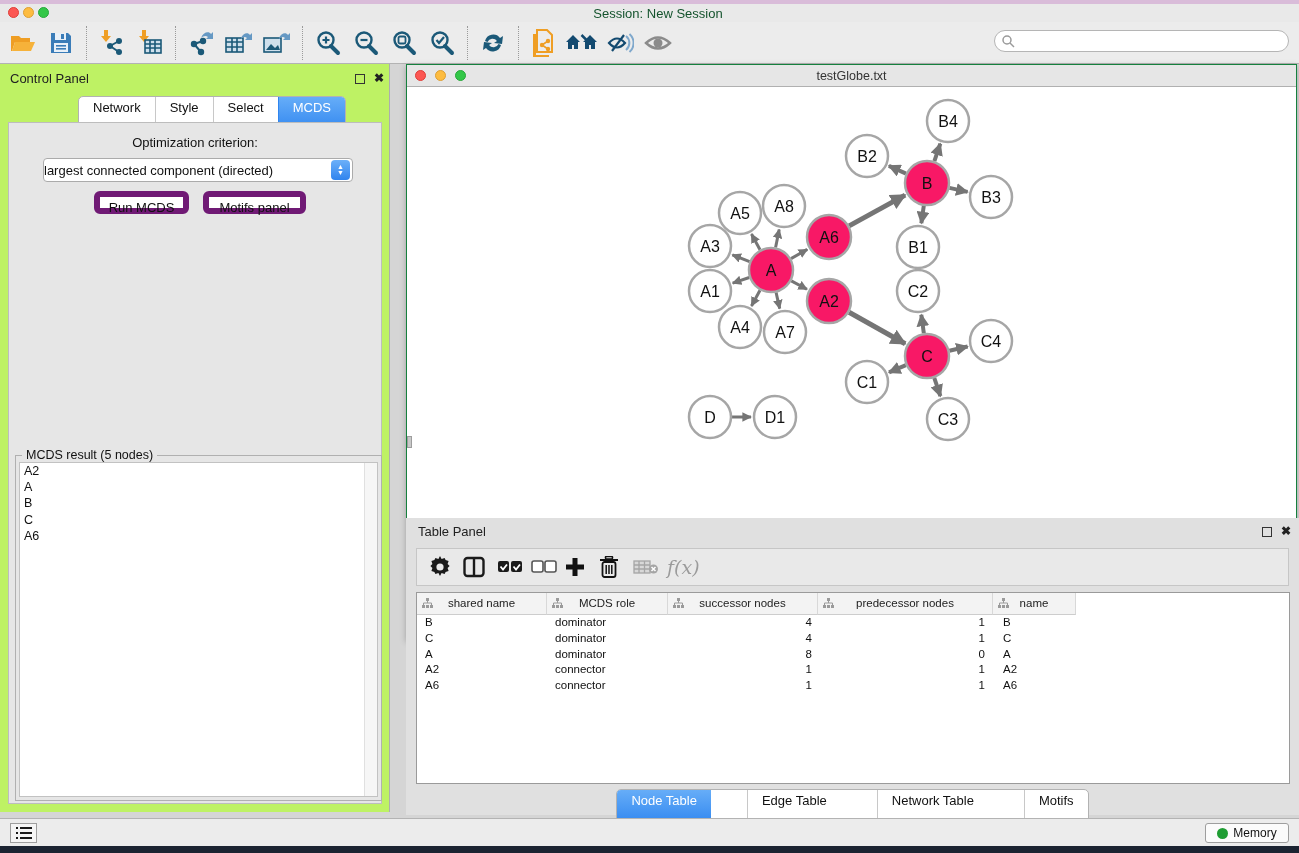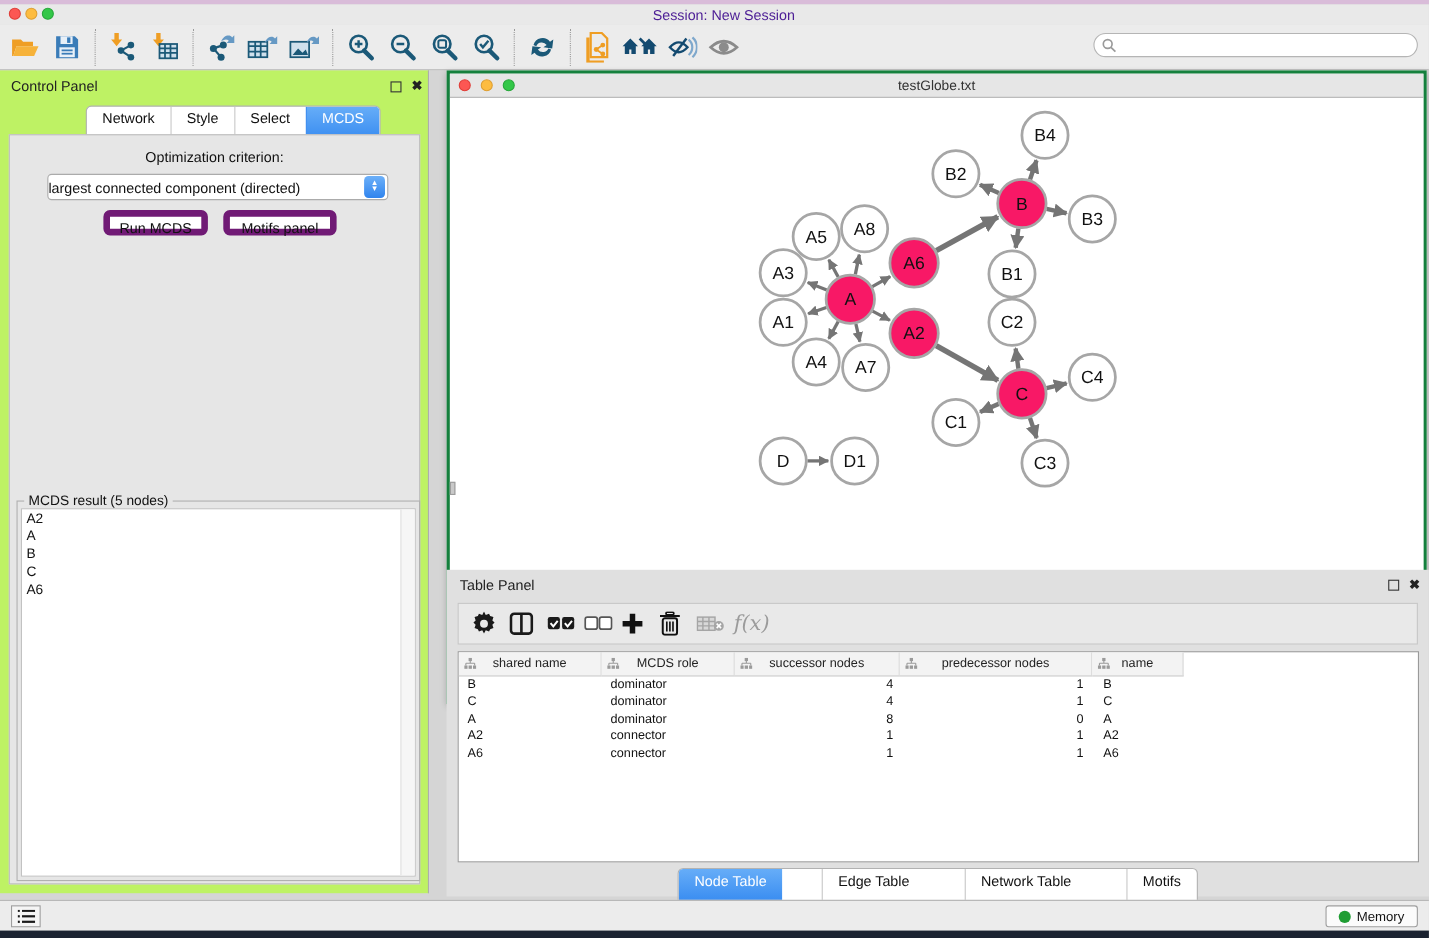--- a/index.html
+++ b/index.html
@@ -1,21 +1,21 @@
 <!DOCTYPE html>
 <html><head>
 <meta charset="utf-8">
 <style>
   * { margin:0; padding:0; box-sizing:border-box; }
   html,body { width:1299px; height:853px; font-family:"Liberation Sans", sans-serif; background:#d5d5d5; overflow:hidden; }
 
   
   #desktop-strip-top { position:absolute; left:0; top:0; width:1299px; height:4px; background:#d9bcd9; }
   #titlebar { position:absolute; left:0; top:4px; width:1299px; height:18px; background:#e9e9e9; }
-  #titlebar .title { position:absolute; left:17px; right:0; top:2px; text-align:center; font-size:13px; color:#4c1d95; }
+  #titlebar .title { position:absolute; left:17px; right:0; top:2px; text-align:center; font-size:13px; color:#14532d; }
   .tl { position:absolute; width:11px; height:11px; border-radius:50%; top:3px; }
   .tl.red { background:#fc5753; border:1px solid #df3e38; }
   .tl.yellow { background:#fdbc40; border:1px solid #de9f33; }
   .tl.green { background:#33c748; border:1px solid #27a73a; }
 
   #toolbar { position:absolute; left:0; top:22px; width:1299px; height:42px; background:#ececec; border-bottom:1px solid #b3b3b3; display:flex; align-items:center; }
   .tb-icon { display:flex; align-items:center; justify-content:center; width:38px; height:34px; }
   .tb-sep { width:1px; height:34px; border-left:1px dotted #9a9a9a; margin:0 6px; }
   #search-wrap { position:absolute; right:10px; top:8px; width:295px; height:22px; background:#fff; border:1px solid #b5b5b5; border-radius:11px; display:flex; align-items:center; padding-left:6px; }
   #search-wrap input { border:none; outline:none; flex:1; font-size:12px; background:transparent; height:18px; }
@@ -41,21 +41,21 @@
   #criterion .stepper { width:19px; height:20px; margin-right:2px; border-radius:4px; background:linear-gradient(#6cb0f9,#3084ee); color:#fff; display:flex; flex-direction:column; align-items:center; justify-content:center; font-size:7px; line-height:6px; }
   .mac-btn { position:absolute; height:23px; background:#fff; border:6px solid #701a75; border-radius:6px; font-size:13px; color:#111; text-align:center; padding-top:3px; }
 
   #mcds-fieldset { position:absolute; left:6px; top:332px; width:367px; height:346px; border:1px solid #b0b0b0; }
   #mcds-legend { position:absolute; left:6px; top:-8px; background:#e6e6e6; padding:0 4px; font-size:12.5px; color:#111; }
   #mcds-list { position:absolute; left:3px; top:6px; right:3px; bottom:3px; background:#fff; border:1px solid #c2c2c2; overflow:hidden; }
   #mcds-scroll { position:absolute; right:0; top:0; bottom:0; width:13px; background:#f6f6f6; border-left:1px solid #e0e0e0; }
   .mcds-item { font-size:12.5px; line-height:16.2px; padding-left:4px; color:#111; }
 
   
-  #net-window { position:absolute; left:406px; top:0; width:891px; height:576px; background:#fff; border:3px solid #15803d; box-shadow:0 2px 6px rgba(0,0,0,.25); }
+  #net-window { position:absolute; left:406px; top:0; width:891px; height:576px; background:#fff; border:1px solid #15803d; box-shadow:0 2px 6px rgba(0,0,0,.25); }
   #net-titlebar { position:absolute; left:0; top:0; right:0; height:22px; background:#e6e6e6; border-bottom:1px solid #b0b0b0; }
   #net-titlebar .title { position:absolute; left:0; right:0; top:4px; text-align:center; font-size:12.5px; color:#333; }
   #net-titlebar .tl { top:5px; }
   #net-canvas { position:absolute; left:0; top:22px; right:0; bottom:0; background:#fff; overflow:hidden; }
   #left-grab { position:absolute; left:0px; top:371px; width:5px; height:12px; background:#c9c9c9; border:1px solid #9d9d9d; }
   #bottom-grab { position:absolute; left:438px; bottom:0px; width:12px; height:5px; background:#c9c9c9; border:1px solid #9d9d9d; }
   #resize-grip { position:absolute; right:1px; bottom:1px; width:14px; height:14px;
      background:repeating-linear-gradient(135deg, transparent 0 3px, #9a9a9a 3px 4px); }
 
   

